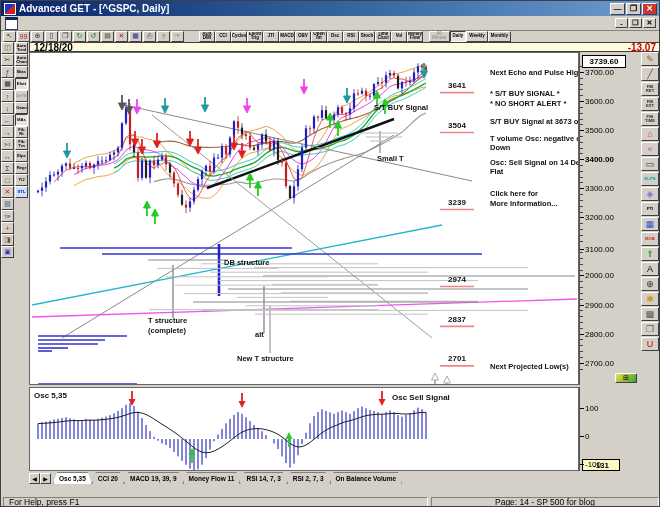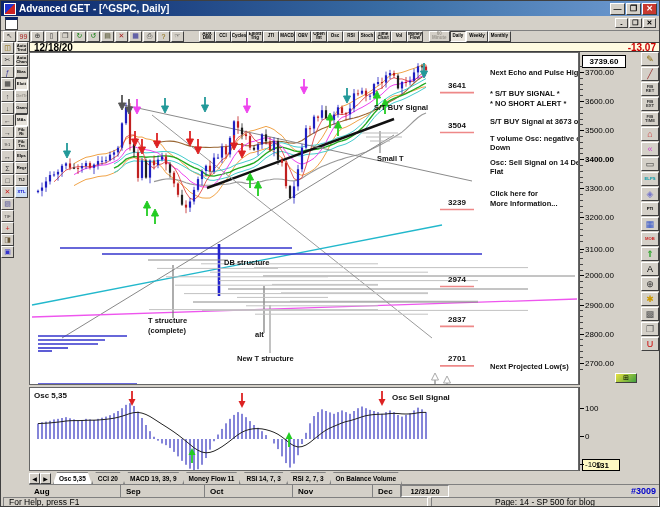--- a/index.html
+++ b/index.html
@@ -846,29 +846,18 @@
         <div class="tab active">Osc 5,35</div>
         <div class="tab">CCI 20</div>
         <div class="tab">MACD 19, 39, 9</div>
         <div class="tab">Money Flow 11</div>
         <div class="tab">RSI 14, 7, 3</div>
         <div class="tab">RSI 2, 7, 3</div>
         <div class="tab">On Balance Volume</div>
       </span>
   </div>
 
-  <div id="axisrow" class="abs">
-    <span id="month-cells" style="display:flex;height:100%;">
-        <div class="mcell" style="width: 92px;">Aug</div>
-        <div class="mcell" style="width: 84px;">Sep</div>
-        <div class="mcell" style="width: 88px;">Oct</div>
-        <div class="mcell" style="width: 80px;">Nov</div>
-        <div class="mcell" style="width: 28px;">Dec</div>
-      </span>
-    <div id="end-marker">12/31/20</div>
-    <span id="counter">#3009</span>
-  </div>
 
   <div id="statusbar" class="abs">
     <div id="stat-left" class="statcell inset">For Help, press F1</div>
     <div id="stat-right" class="statcell inset">Page: 14 - SP 500 for blog</div>
   </div>
 </div>
 
 </body></html>

